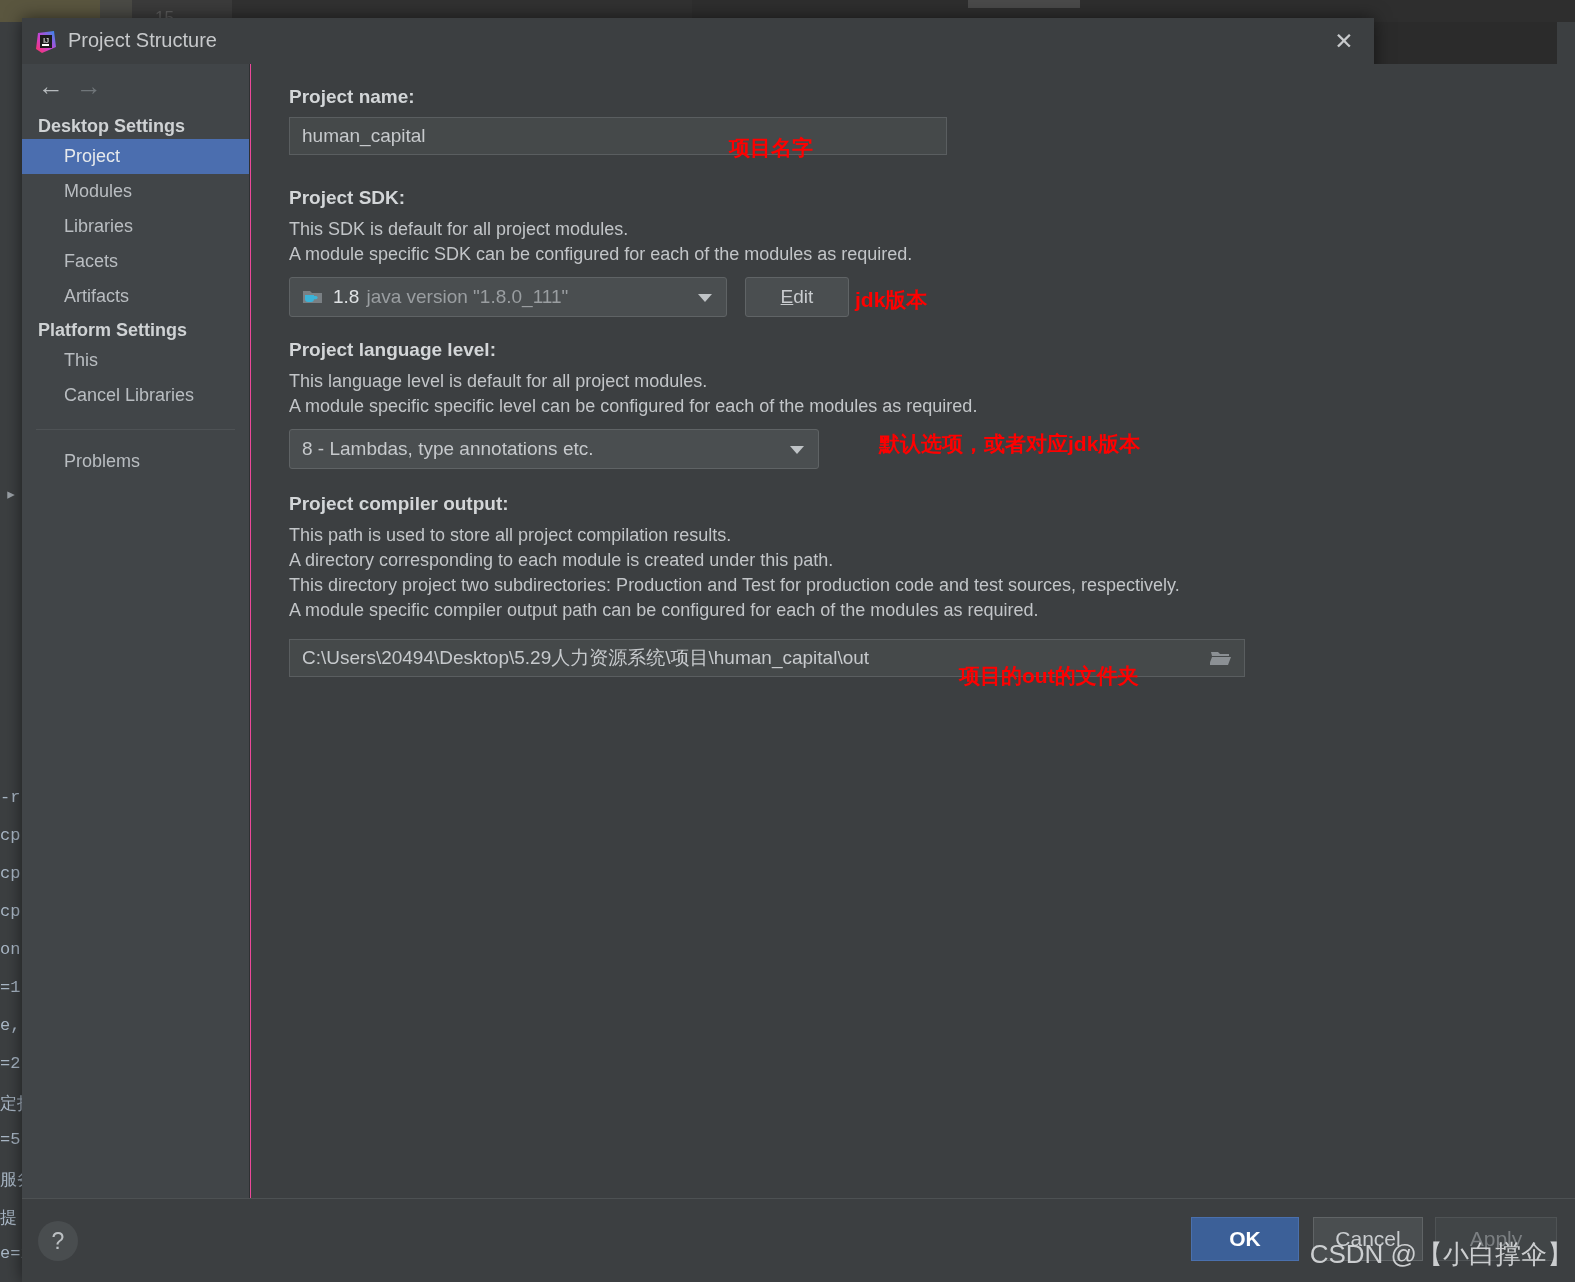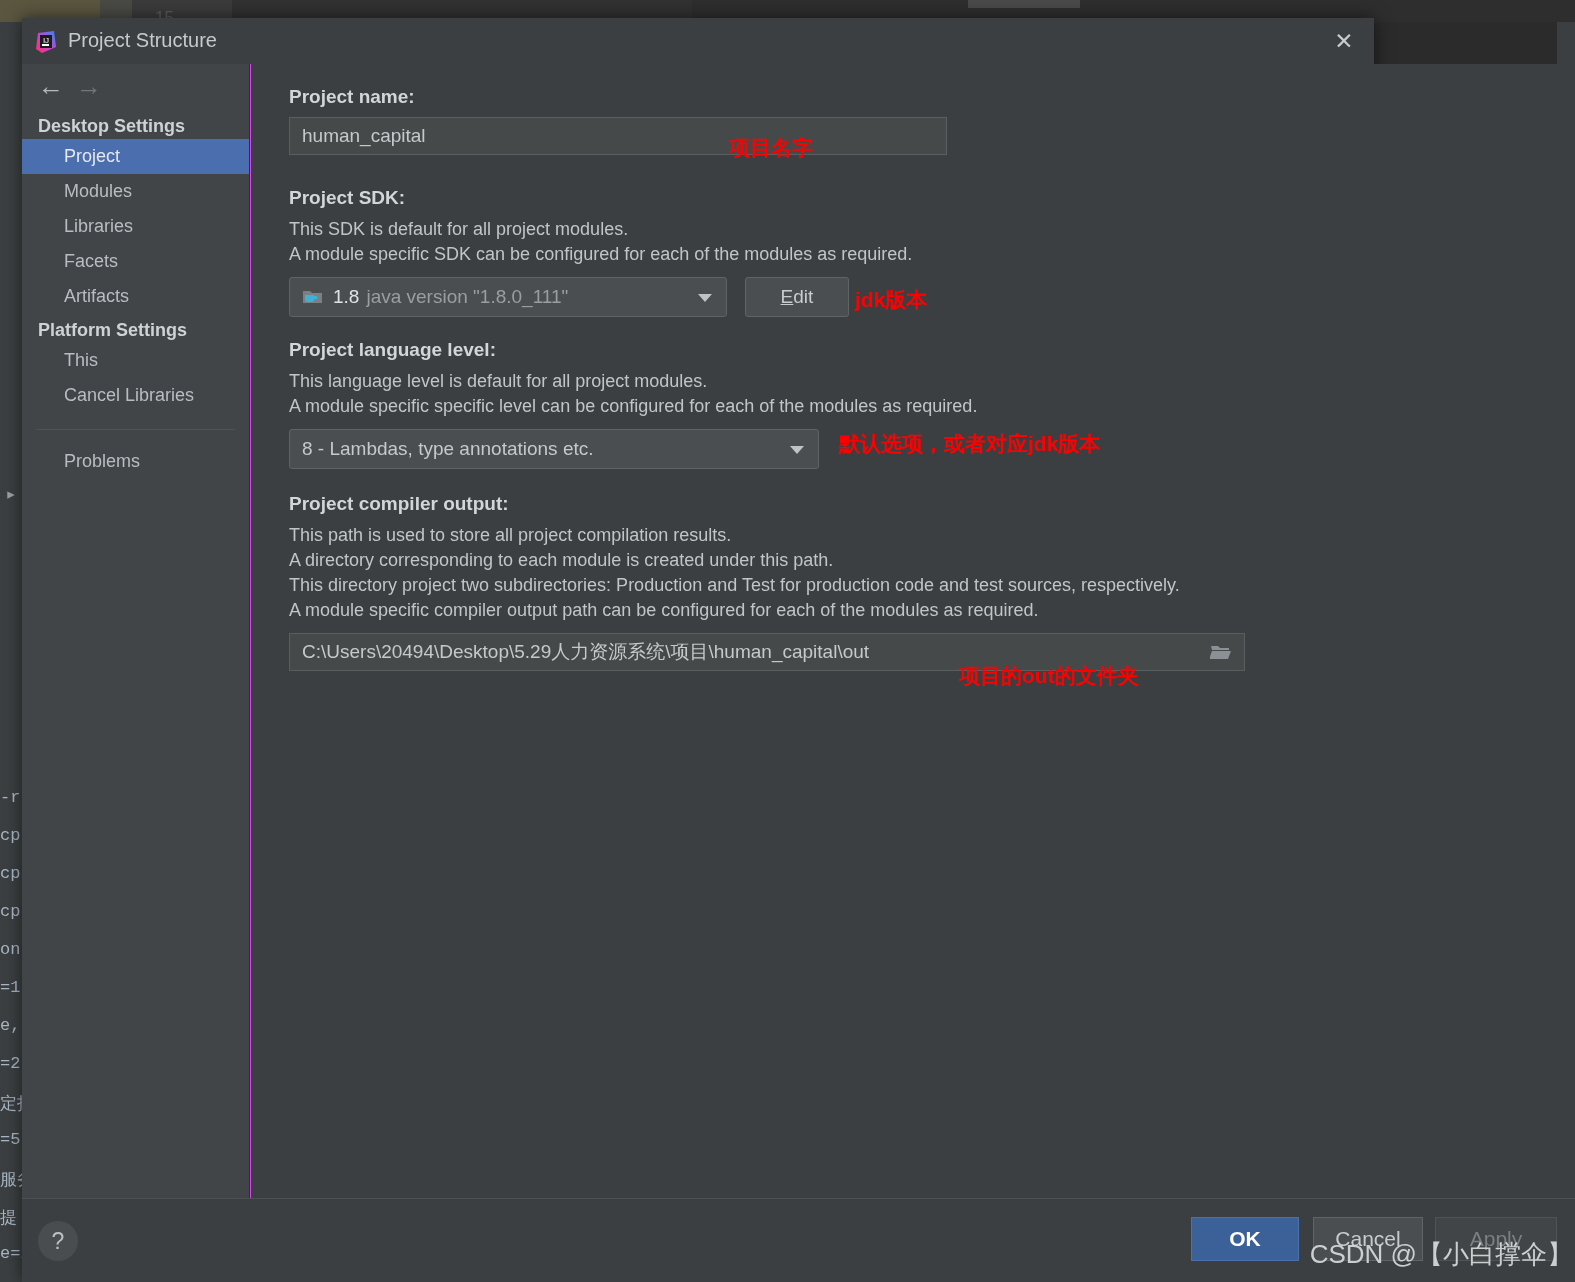--- a/index.html
+++ b/index.html
@@ -47,21 +47,21 @@
   .bk-rightcode {
     position:absolute; right:0px; color:#a9b7c6; font-size:17px;
     font-family:"Liberation Sans", sans-serif; white-space:nowrap;
   }
 
   
   #dialog {
     position:absolute;
     left:22px; top:18px;
     width:1352px; height:1264px;
-    background:#d946ef;
+    background:#ec4899;
     box-shadow: 0 0 16px rgba(0,0,0,0.55);
   }
   #titlebar {
     position:relative; height:46px;
     background:#3c3f41;
   }
   #title-icon {
     position:absolute; left:12px; top:12px; width:24px; height:24px;
   }
   #title-text {
@@ -163,21 +163,21 @@
     background:#4a4e50;
     border:1px solid #606466;
     border-radius:3px;
     font-size:19px; color:#c9cccf;
     display:flex;align-items:center;justify-content:center;
     cursor:pointer;
   }
   #edit-btn u { text-decoration:underline; }
 
   #out-path-box {
-    margin-top:10px;
+    margin-top:16px;
     width:956px; height:38px;
     background:#45494a;
     border:1px solid #5a5e60;
     display:flex; align-items:center;
     padding-left:12px; position:relative;
     font-size:19px; color:#c6c9cc;
   }
   #browse-btn {
     position:absolute; right:4px; top:3px;
     width:38px; height:30px;
@@ -360,21 +360,21 @@
       <span id="browse-btn">
         <svg width="22" height="18" viewBox="0 0 22 18">
           <path d="M1 3 h7 l2 2 h9 v2 h-17 z" fill="#8b9094"></path>
           <path d="M2 8 h19 l-3 8 h-19 z" fill="#8b9094"></path>
         </svg>
       </span>
     </div>
 
     <div class="anno" style="left:478px; top:70px;">项目名字</div>
     <div class="anno" style="left:604px; top:222px;">jdk版本</div>
-    <div class="anno" style="left:588px; top:366px;">默认选项，或者对应jdk版本</div>
+    <div class="anno" style="left:628px; top:366px;">默认选项，或者对应jdk版本</div>
     <div class="anno" style="left:708px; top:598px;">项目的out的文件夹</div>
   </div>
 
   <div id="footer">
     <div id="help-btn">?</div>
     <div class="dlg-btn" id="ok-btn">OK</div>
     <div class="dlg-btn" id="cancel-btn">Cancel</div>
     <div class="dlg-btn" id="apply-btn">Apply</div>
     <div id="watermark">CSDN @【小白撑伞】</div>
   </div>

